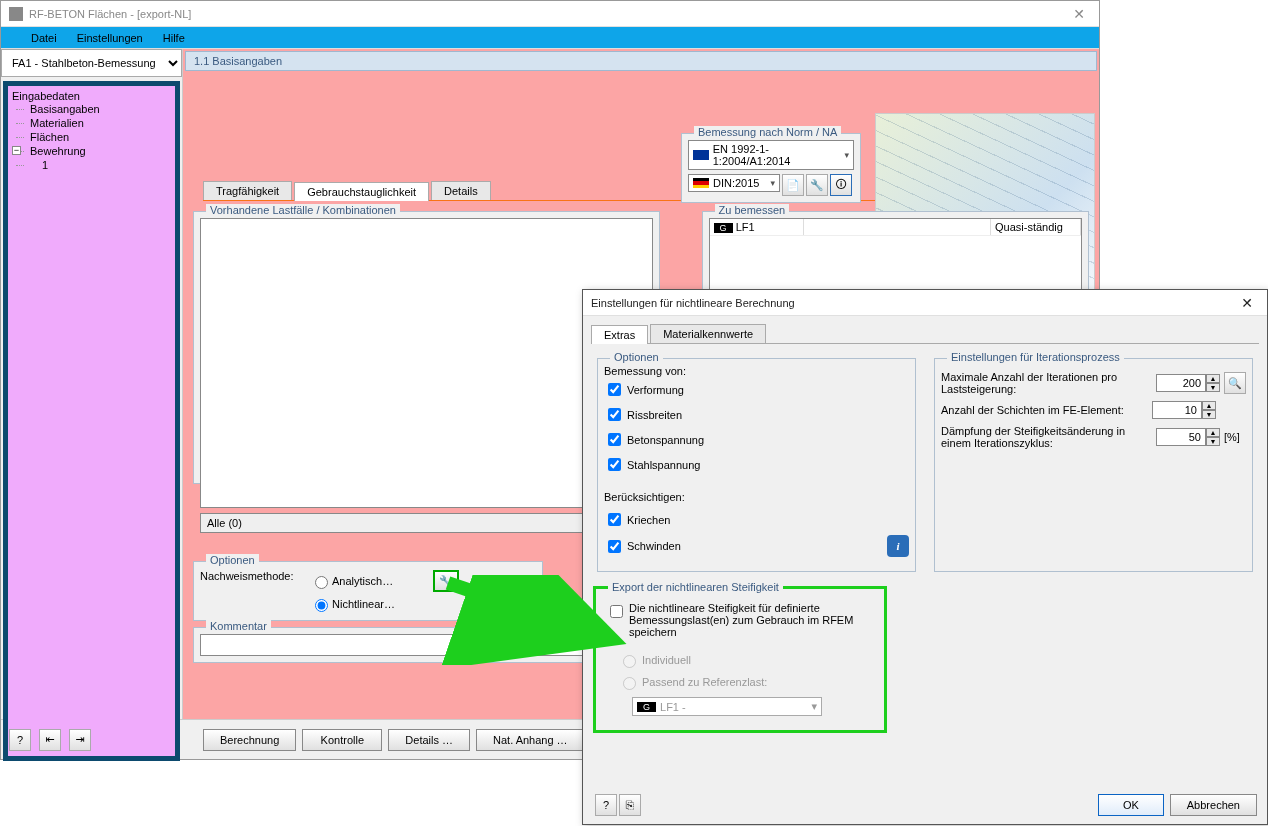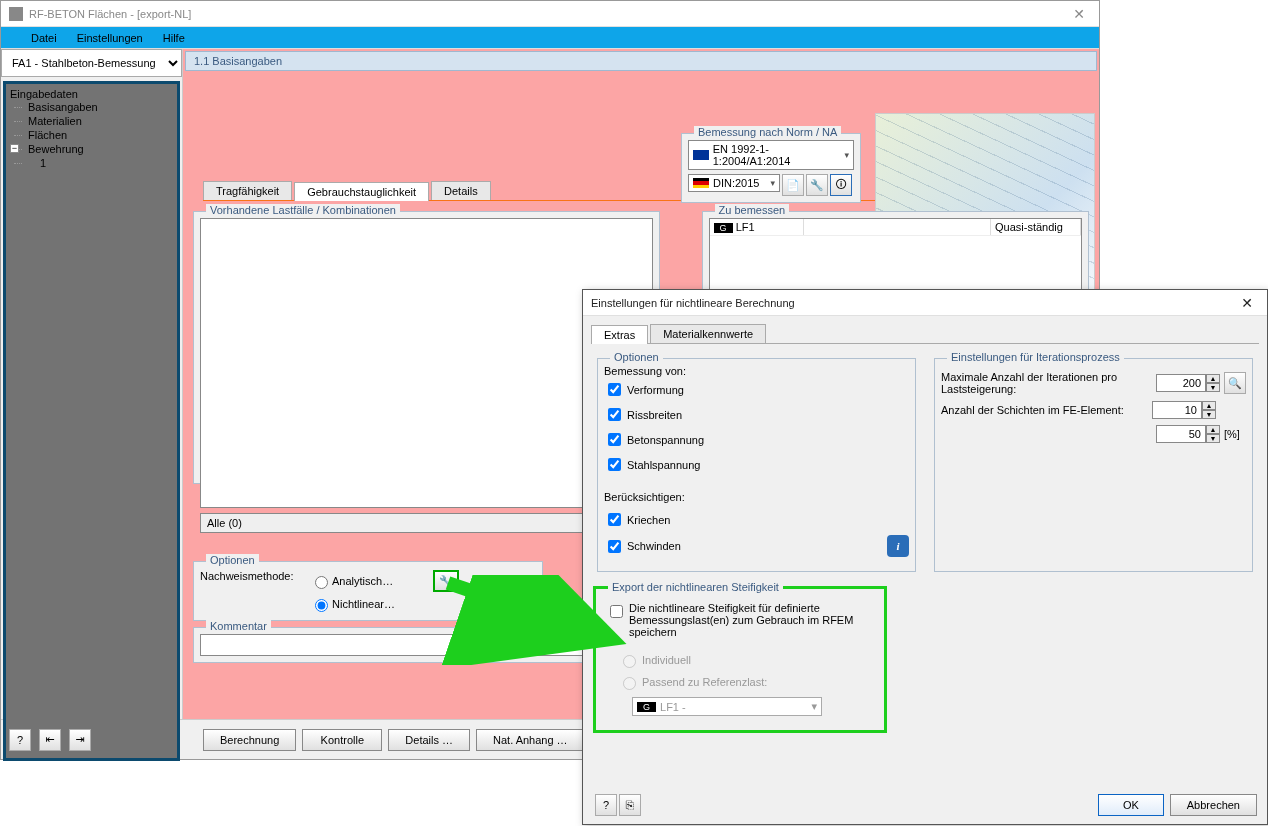--- a/index.html
+++ b/index.html
@@ -11,21 +11,21 @@
   .titlebar .title { flex: 1; color: #888; }
   .titlebar .close { color: #888; font-size: 14px; padding: 0 6px; cursor: pointer; }
   
   .menubar { height: 22px; background: #0ea5e9; display: flex; align-items: center; padding: 0 20px; border-bottom: 1px solid #ddd; }
   .menubar span { padding: 0 10px; cursor: pointer; }
   
   .body-row { display: flex; height: calc(100% - 26px - 22px - 40px); }
   
   .sidebar { width: 182px; background: #f0f0f0; border-right: 1px solid #ccc; }
   .sidebar select { width: 100%; padding: 6px; margin-bottom: 2px; background: #fff; border: 1px solid #aaa; }
-  .tree { background: #737373; border: 3px solid #0c4a6e; margin: 2px; height: 680px; padding: 4px; }
+  .tree { background: #f0abfc; border: 5px solid #0c4a6e; margin: 2px; height: 680px; padding: 4px; }
   .tree-root { font-weight: normal; }
   .tree-item { padding: 1px 0 1px 18px; position: relative; cursor: pointer; }
   .tree-item::before { content: ""; position: absolute; left: 4px; top: 50%; width: 8px; border-top: 1px dotted #999; }
   .tree-sub { padding-left: 30px; }
   .tree-expand { position: absolute; left: 0px; top: 2px; width: 9px; height: 9px; border: 1px solid #888; text-align: center; line-height: 7px; background: #fff; font-size: 9px; }
   
   .main-panel { flex: 1; background: #fca5a5; display: flex; }
   .content { flex: 1; padding: 0; }
   .section-header { background: #d5e3f0; border: 1px solid #9fb8d0; padding: 3px 8px; color: #3a5a80; font-weight: normal; margin: 2px; }
   
@@ -300,20 +300,21 @@
         <div class="num-field">
           <label>Anzahl der Schichten im FE-Element:</label>
           <input class="spinner" value="10" style="">
           <div class="spin-btns">
               <span>▲</span>
               <span>▼</span>
             </div>
           <span style="width:30px"></span>
         </div>
         <div class="num-field">
+          <label>Dämpfung der Steifigkeitsänderung in einem Iterationszyklus:</label>
           <input class="spinner" value="50" style="">
           <div class="spin-btns">
               <span>▲</span>
               <span>▼</span>
             </div>
           <span style="width:26px;padding-left:4px">[%]</span>
         </div>
       </div>
     </div>
   </div>

